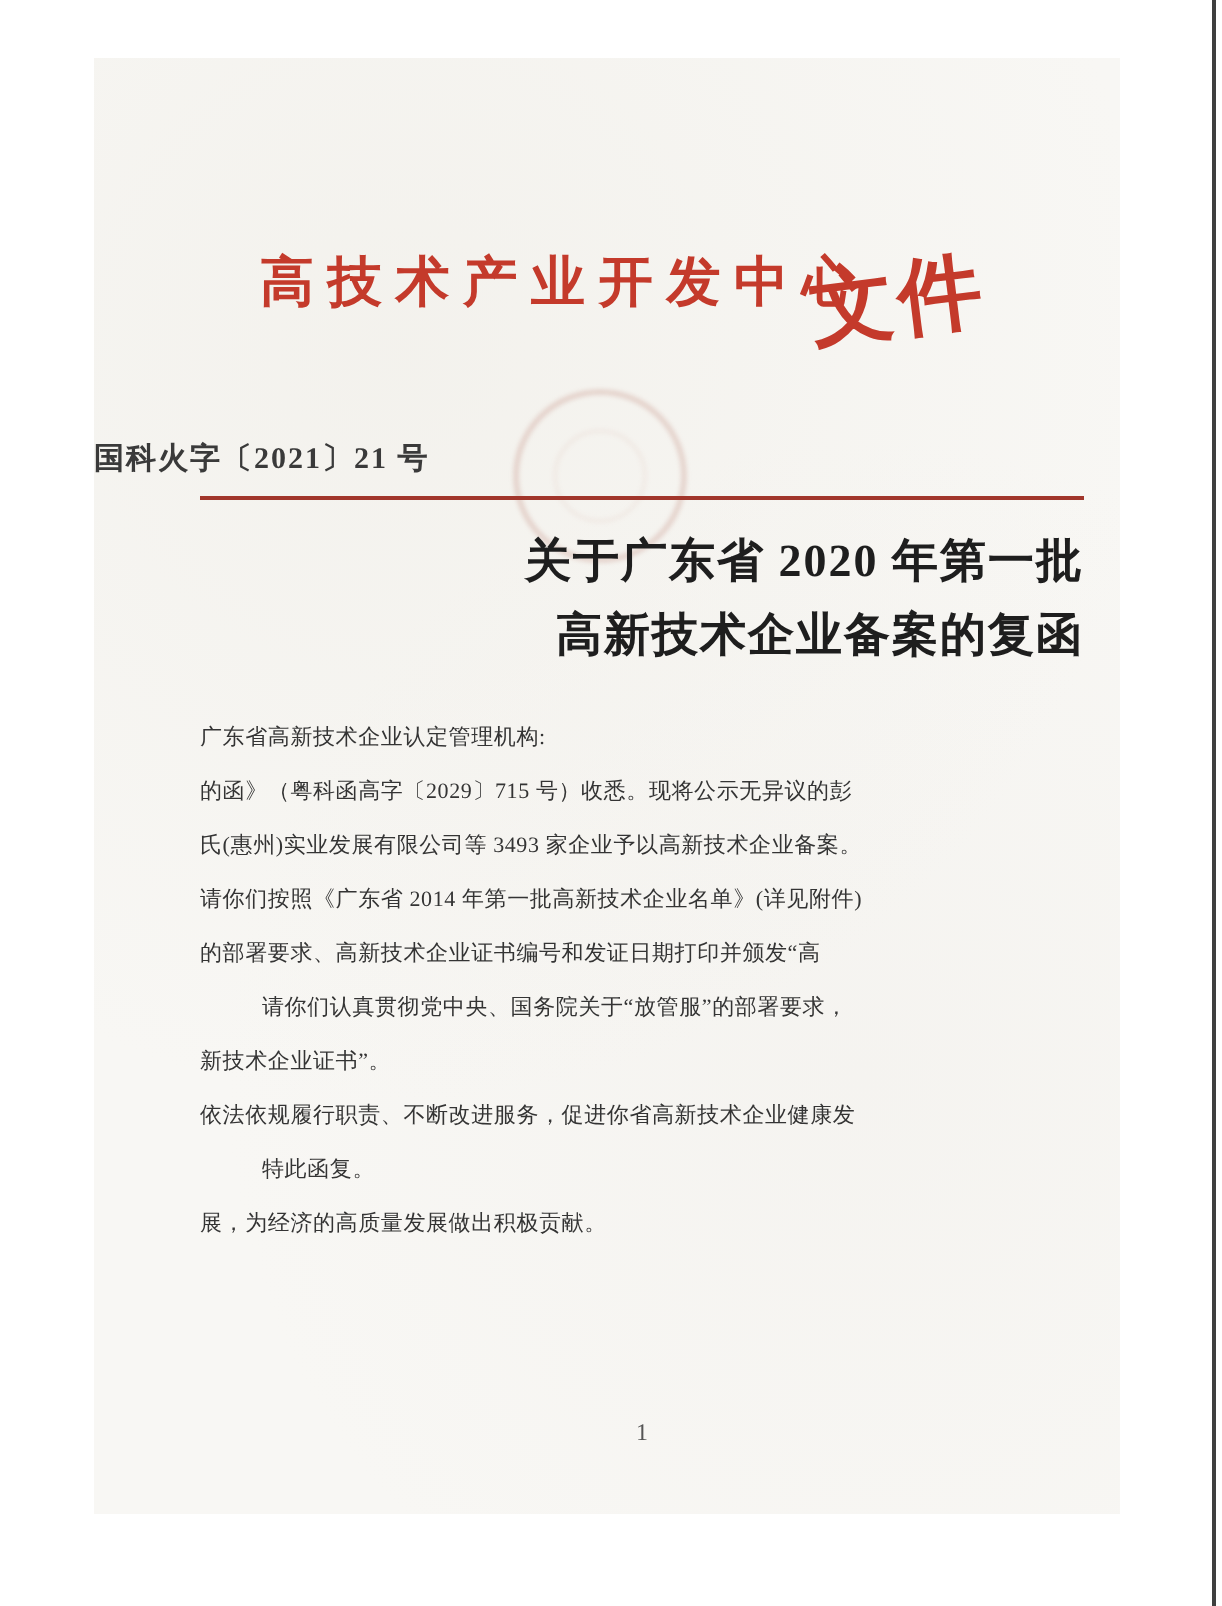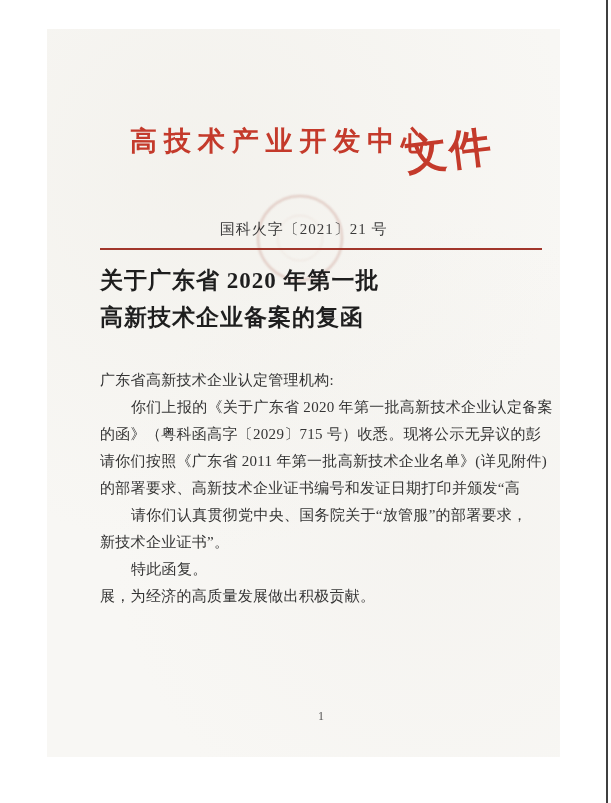--- a/index.html
+++ b/index.html
@@ -44,36 +44,36 @@
     border:2px solid rgba(178,102,86,0.32);
     filter:blur(1.2px);
   }
   .ghost-seal::after{
     content:"";position:absolute;left:18px;top:18px;right:18px;bottom:18px;
     border-radius:50%;
     border:1px solid rgba(178,102,86,0.12);
   }
   .docnum{
     position:absolute;left:0;top:191px;width:513px;
-    text-align:center;
-    font-size:15px;letter-spacing:1px;color:#3a3a3a;
+    text-align:left;
+    font-size:15px;letter-spacing:1px;color:#3a3a3a;font-weight:bold;
   }
   .redline{
     position:absolute;left:53px;top:219px;
     width:442px;height:2px;background:#a1362b;
   }
   .title{
     position:absolute;left:53px;top:233px;width:442px;
-    text-align:left;color:#1e1e1e;
+    text-align:right;color:#1e1e1e;
     font-size:23px;font-weight:bold;line-height:37px;letter-spacing:1px;
   }
   
   .bodytext{
-    position:absolute;left:53px;top:338px;width:442px;
-    font-size:15px;line-height:27px;color:#343434;
+    position:absolute;left:53px;top:327px;width:442px;
+    font-size:11px;line-height:27px;color:#343434;
     letter-spacing:0.3px;
   }
   .bline{white-space:nowrap;}
   .bline.indent{text-indent:31px;}
   .pagenum{
     position:absolute;left:53px;top:680px;width:442px;
     text-align:center;font-size:12px;color:#555555;
   }
 </style>
 </head>
@@ -94,26 +94,27 @@
 
     <div class="redline"></div>
 
     <div class="title">
       <div>关于广东省 2020 年第一批</div>
       <div>高新技术企业备案的复函</div>
     </div>
 
     <div class="bodytext">
       <div class="bline">广东省高新技术企业认定管理机构:</div>
-      <div class="bline indent">你们上报的《关于广东省 2020 年第一批高新技术企业认定备案</div>
       <div class="bline">的函》（粤科函高字〔2029〕715 号）收悉。现将公示无异议的彭</div>
-      <div class="bline">请你们按照《广东省 2011 年第一批高新技术企业名单》(详见附件)</div>
+      <div class="bline">氏(惠州)实业发展有限公司等 3493 家企业予以高新技术企业备案。</div>
+      <div class="bline">请你们按照《广东省 2014 年第一批高新技术企业名单》(详见附件)</div>
       <div class="bline">的部署要求、高新技术企业证书编号和发证日期打印并颁发“高</div>
       <div class="bline indent">请你们认真贯彻党中央、国务院关于“放管服”的部署要求，</div>
       <div class="bline">新技术企业证书”。</div>
+      <div class="bline">依法依规履行职责、不断改进服务，促进你省高新技术企业健康发</div>
       <div class="bline indent">特此函复。</div>
       <div class="bline">展，为经济的高质量发展做出积极贡献。</div>
     </div>
 
     <div class="pagenum">1</div>
   </div>
 
   <div class="scan-edge"></div>
 </div>
 

